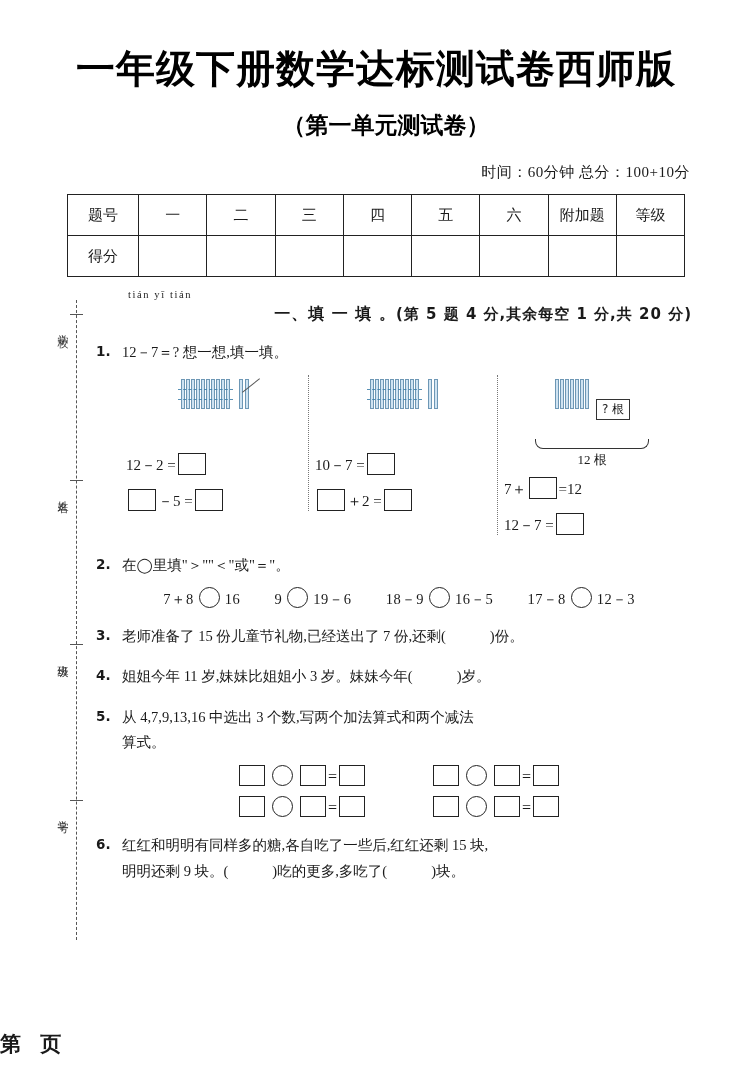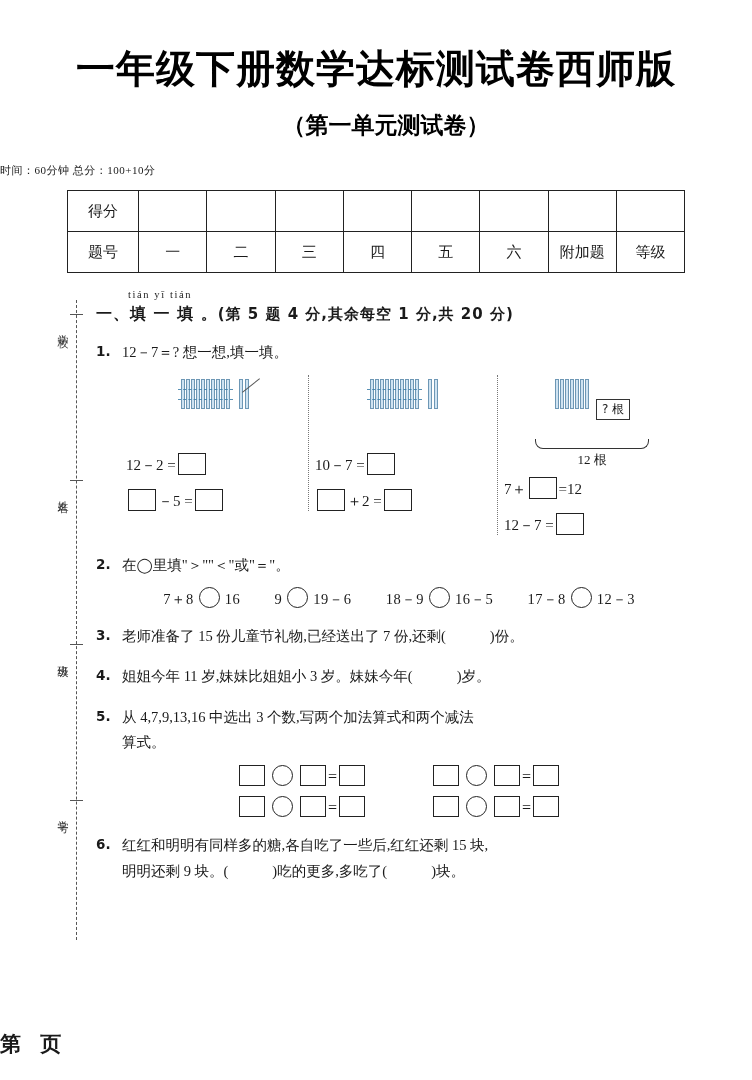--- a/index.html
+++ b/index.html
@@ -38,21 +38,22 @@
     font-weight: bold;
     font-size: 23px;
     margin: 0;
     padding-top: 14px;
     color: #000;
     padding-left: 20px;
   }
 
   
   .info-line {
-    font-size: 11px;
+    text-align: right;
+    font-size: 15px;
     padding: 22px 62px 0 0;
     letter-spacing: 0.5px;
   }
 
   
   .score-table-wrap {
     margin: 12px auto 0 auto;
     width: 618px;
   }
   table.score-table {
@@ -111,20 +112,21 @@
     top: 300px;
     width: 596px;
   }
   .sec-head {
     position: relative;
     margin-top: 4px;
     font-family: "DejaVu Sans", sans-serif;
     font-size: 16px;
     font-weight: bold;
     letter-spacing: 1px;
+    text-align: right;
   }
   .pinyin {
     position: absolute;
     left: 32px;
     top: -15px;
     font-size: 10.5px;
     font-weight: normal;
     letter-spacing: 1.6px;
     font-family: "Liberation Serif", serif;
     color: #222;
@@ -302,40 +304,40 @@
 
   <h1 class="title">一年级下册数学达标测试卷西师版</h1>
   <h2 class="subtitle">（第一单元测试卷）</h2>
 
   <div class="info-line">时间：60分钟  总分：100+10分</div>
 
   <div class="score-table-wrap">
     <table class="score-table">
       <tbody>
           <tr class="row-h">
-        <td class="lbl">得分</td>
-        <td></td>
-        <td></td>
-        <td></td>
-        <td></td>
-        <td></td>
-        <td></td>
-        <td></td>
-        <td></td>
-      </tr>
-      <tr class="row-h">
         <td class="lbl">题号</td>
         <td>一</td>
         <td>二</td>
         <td>三</td>
         <td>四</td>
         <td>五</td>
         <td>六</td>
         <td>附加题</td>
         <td>等级</td>
+      </tr>
+      <tr class="row-h">
+        <td class="lbl">得分</td>
+        <td></td>
+        <td></td>
+        <td></td>
+        <td></td>
+        <td></td>
+        <td></td>
+        <td></td>
+        <td></td>
       </tr>
     </tbody>
       </table>
   </div>
 
   <div class="left-rail">
     <div class="rail-dash"></div>
     <div class="rail-tick" style="top:14px;"></div>
     <div class="rail-word" style="top:26px;">学校：</div>
     <div class="rail-tick" style="top:180px;"></div>

